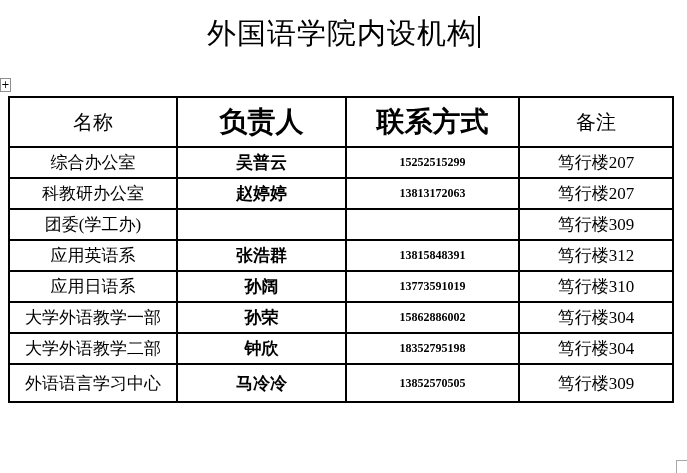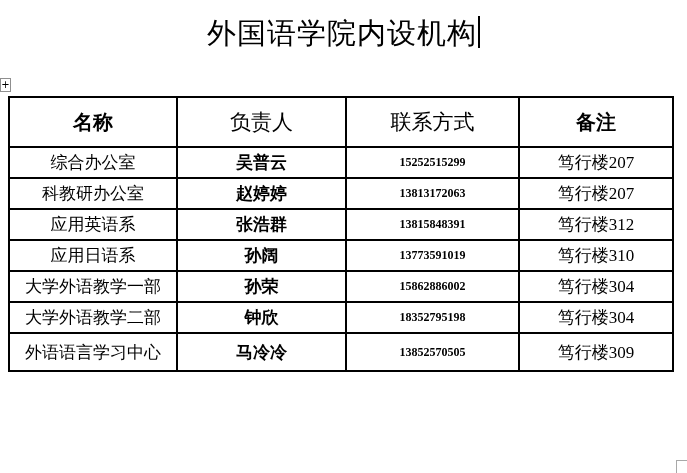--- a/index.html
+++ b/index.html
@@ -60,25 +60,25 @@
     border: 2px solid #000000;
     padding: 0;
     text-align: center;
     vertical-align: middle;
     white-space: nowrap;
     overflow: hidden;
   }
   .org th {
     height: 48px;
     font-size: 20px;
-    font-weight: bold;
+    font-weight: normal;
   }
   .org th.hb {
-    font-weight: normal;
-    font-size: 21px;
+    font-weight: bold;
+    font-size: 28px;
   }
   .org td { height: 29px; font-size: 17px; }
   .org tr.last td { height: 36px; }
   .org td.person { font-weight: bold; border-radius: 13px; }
   .org td.contact { font-weight: bold; font-size: 12px; }
   .col-name   { width: 168px; }
   .col-person { width: 169px; }
   .col-contact{ width: 173px; }
   .col-note   { width: 154px; }
   .resize-handle {
@@ -123,20 +123,26 @@
         <td class="contact">15252515299</td>
         <td class="note">笃行楼207</td>
       </tr>
       <tr>
         <td class="name">科教研办公室</td>
         <td class="person">赵婷婷</td>
         <td class="contact">13813172063</td>
         <td class="note">笃行楼207</td>
       </tr>
       <tr>
+        <td class="name">团委(学工办)</td>
+        <td class="person"></td>
+        <td class="contact"></td>
+        <td class="note">笃行楼309</td>
+      </tr>
+      <tr>
         <td class="name">应用英语系</td>
         <td class="person">张浩群</td>
         <td class="contact">13815848391</td>
         <td class="note">笃行楼312</td>
       </tr>
       <tr>
         <td class="name">应用日语系</td>
         <td class="person">孙阔</td>
         <td class="contact">13773591019</td>
         <td class="note">笃行楼310</td>

